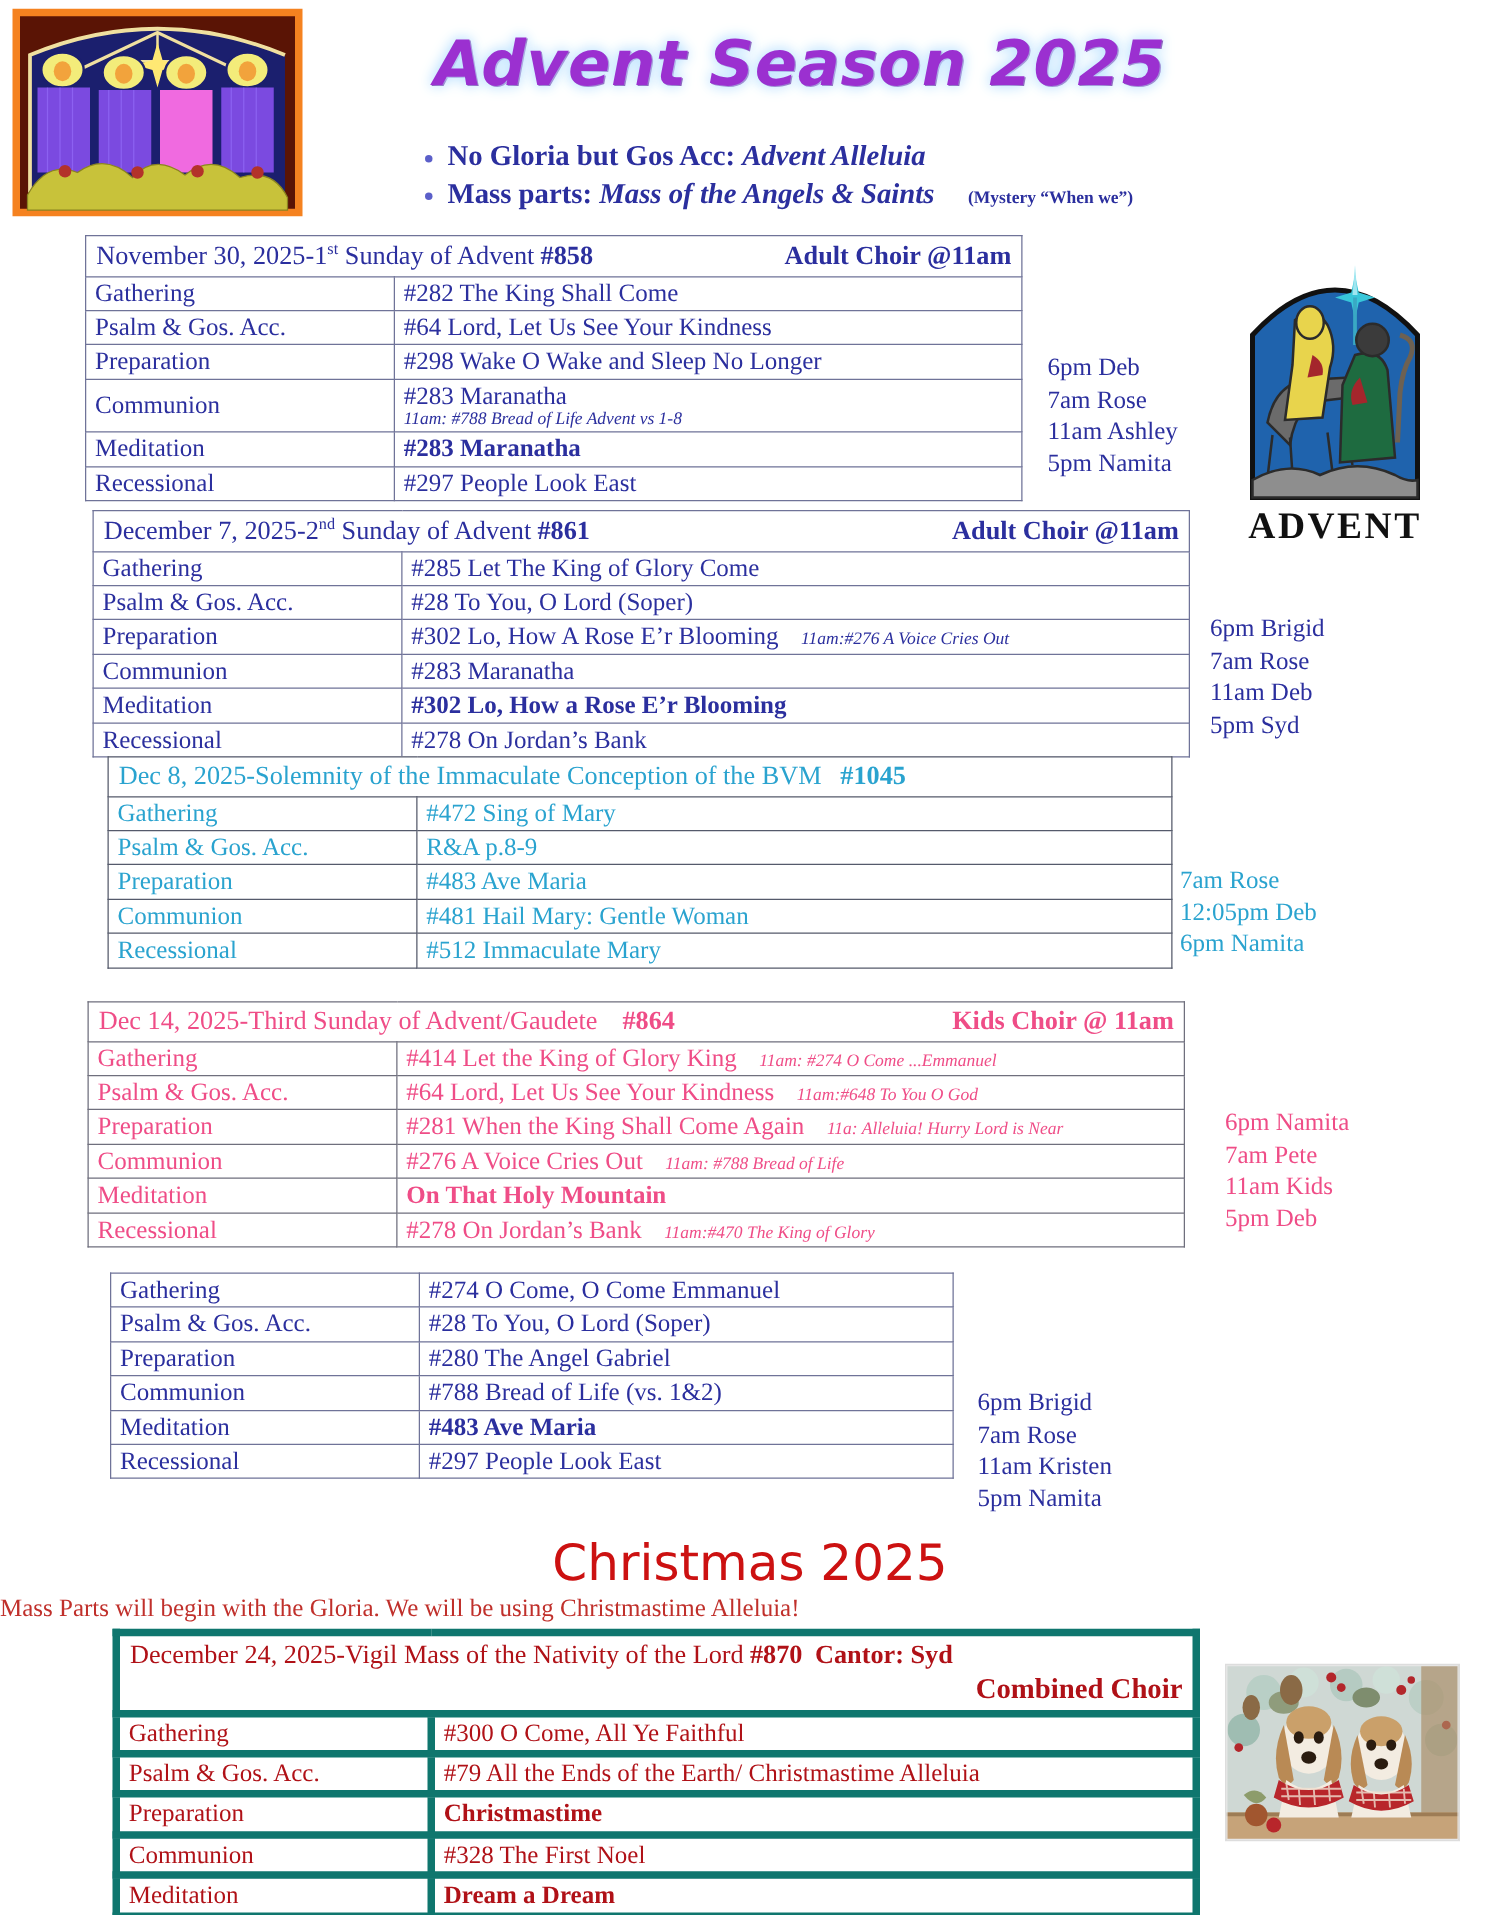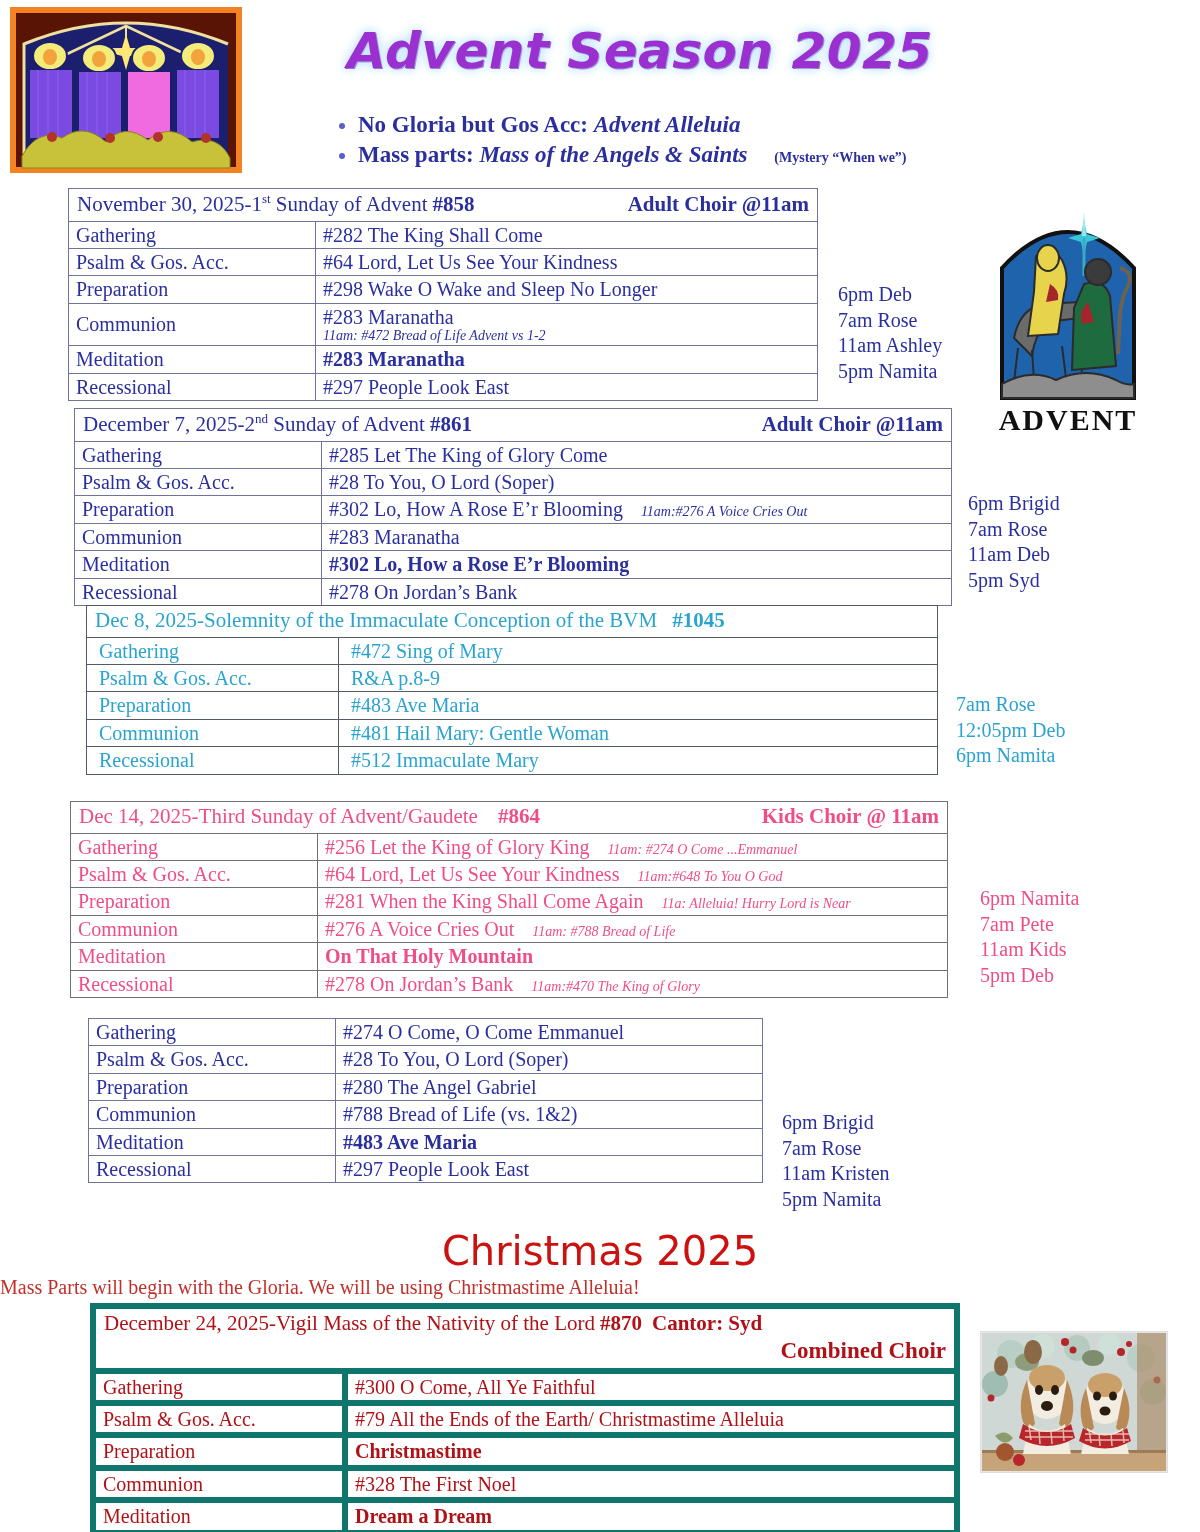--- a/index.html
+++ b/index.html
@@ -64,21 +64,21 @@
   .rowflex{display:flex;align-items:baseline;}
   .rowflex .main{flex:0 0 auto;}
   .rowflex .note{flex:1 1 auto;}
 
   
   .side{position:absolute;font-size:20px;line-height:1.28;white-space:nowrap;}
   .side div{white-space:nowrap;}
 
   
   .blue  td, .blue  { color:#2b2f9e; border-color:#4a4f8f; }
-  .cyan  td, .cyan  { color:#2aa3cf;padding-left:12px; }
+  .cyan  td, .cyan  { color:#2aa3cf; }
   .pink  td, .pink  { color:#ef4d87; }
   .red   td, .red   { color:#b01117; }
 
   table.blue td{border:1px solid #6f7398;}
   table.cyan td{border:1px solid #555a6b;}
   table.pink td{border:1px solid #6f6f7d;}
   table.red  td{border:6px solid #0f766e;}
 
   
   .advent-img{position:absolute;left:988px;top:198px;width:160px;height:240px;}
@@ -223,21 +223,21 @@
           <td> #64 Lord, Let Us See Your Kindness</td>
         </tr>
     <tr>
           <td class="lbl">Preparation</td>
           <td>#298 Wake O Wake and Sleep No Longer</td>
         </tr>
     <tr>
       <td class="lbl">Communion</td>
       <td>
         <span>#283 Maranatha</span>
-        <span class="sub">11am: #472 Bread of Life Advent vs 1-2</span>
+        <span class="sub">11am: #788 Bread of Life Advent vs 1-8</span>
       </td>
     </tr>
     <tr>
           <td class="lbl">Meditation</td>
           <td class="bold">#283 Maranatha</td>
         </tr>
     <tr>
           <td class="lbl">Recessional</td>
           <td>#297 People Look East</td>
         </tr>
@@ -343,21 +343,21 @@
         <div class="hdr-line">
           <span><span class="hdr-date">Dec 14, 2025-Third Sunday of Advent/Gaudete</span> &nbsp;&nbsp;&nbsp;<span class="hdr-num">#864</span></span>
           <span class="hdr-right">Kids Choir @ 11am</span>
         </div>
       </td>
     </tr>
     <tr>
       <td class="lbl">Gathering</td>
       <td>
             <span class="rowflex">
-              <span class="main">#256 Let the King of Glory King</span>
+              <span class="main">#414 Let the King of Glory King</span>
               <span class="note">11am: #274 O Come ...Emmanuel</span>
             </span>
           </td>
     </tr>
     <tr>
       <td class="lbl">Psalm &amp; Gos. Acc.</td>
       <td>
             <span class="rowflex">
               <span class="main">#64 Lord, Let Us See Your Kindness</span>
               <span class="note">11am:#648 To You O God</span>

